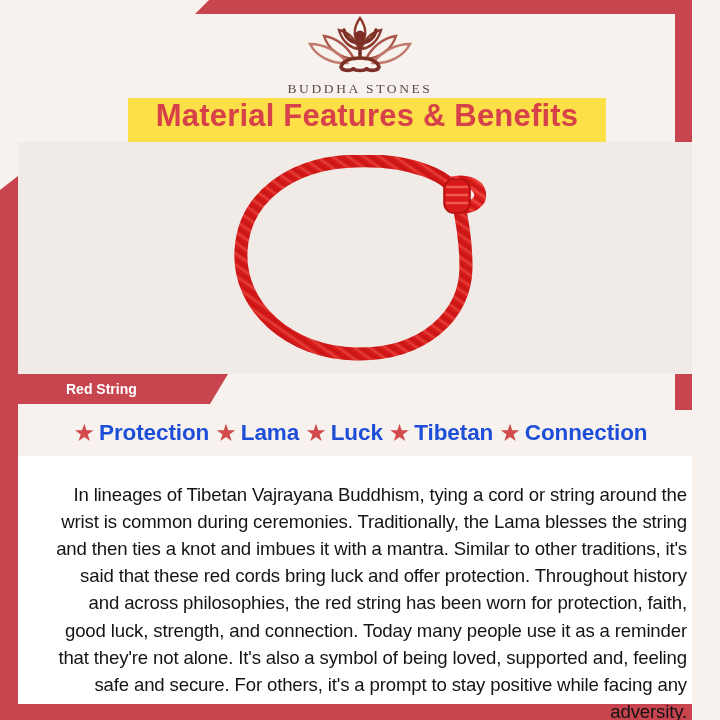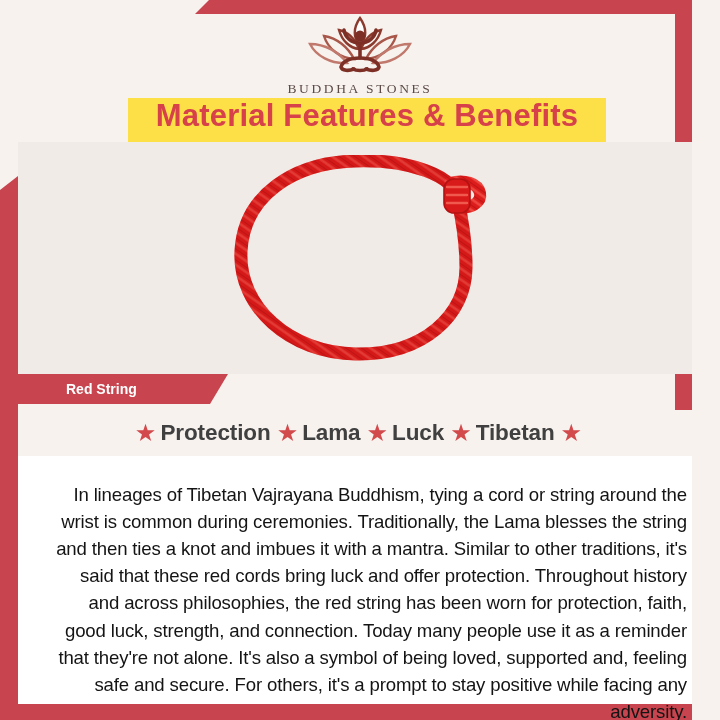--- a/index.html
+++ b/index.html
@@ -172,21 +172,21 @@
     align-items: center;
     white-space: nowrap;
   }
   .benefit .star {
     color: #d24a4c;
     font-size: 24px;
     line-height: 1;
     margin-right: 4px;
   }
   .benefit .blabel {
-    color: #404040;
+    color: #1d4ed8;
     font-size: 22.5px;
     font-weight: bold;
     letter-spacing: -0.1px;
   }
 
   
   .body-card {
     position: absolute;
     left: 18px;
     top: 456px;
@@ -310,20 +310,21 @@
     <span class="benefit">
       <span class="star">★</span>
       <span class="blabel">Luck</span>
     </span>
     <span class="benefit">
       <span class="star">★</span>
       <span class="blabel">Tibetan</span>
     </span>
     <span class="benefit">
       <span class="star">★</span>
+      <span class="blabel">Connection</span>
     </span>
   </div>
 
   <div class="body-card">
     <p class="body-text">In lineages of Tibetan Vajrayana Buddhism, tying a cord or string around the wrist is common during ceremonies. Traditionally, the Lama blesses the string and then ties a knot and imbues it with a mantra. Similar to other traditions, it's said that these red cords bring luck and offer protection. Throughout history and across philosophies, the red string has been worn for protection, faith, good luck, strength, and connection. Today many people use it as a reminder that they're not alone. It's also a symbol of being loved, supported and, feeling safe and secure. For others, it's a prompt to stay positive while facing any adversity.</p>
   </div>
 
 </div>
 
 </body></html>

